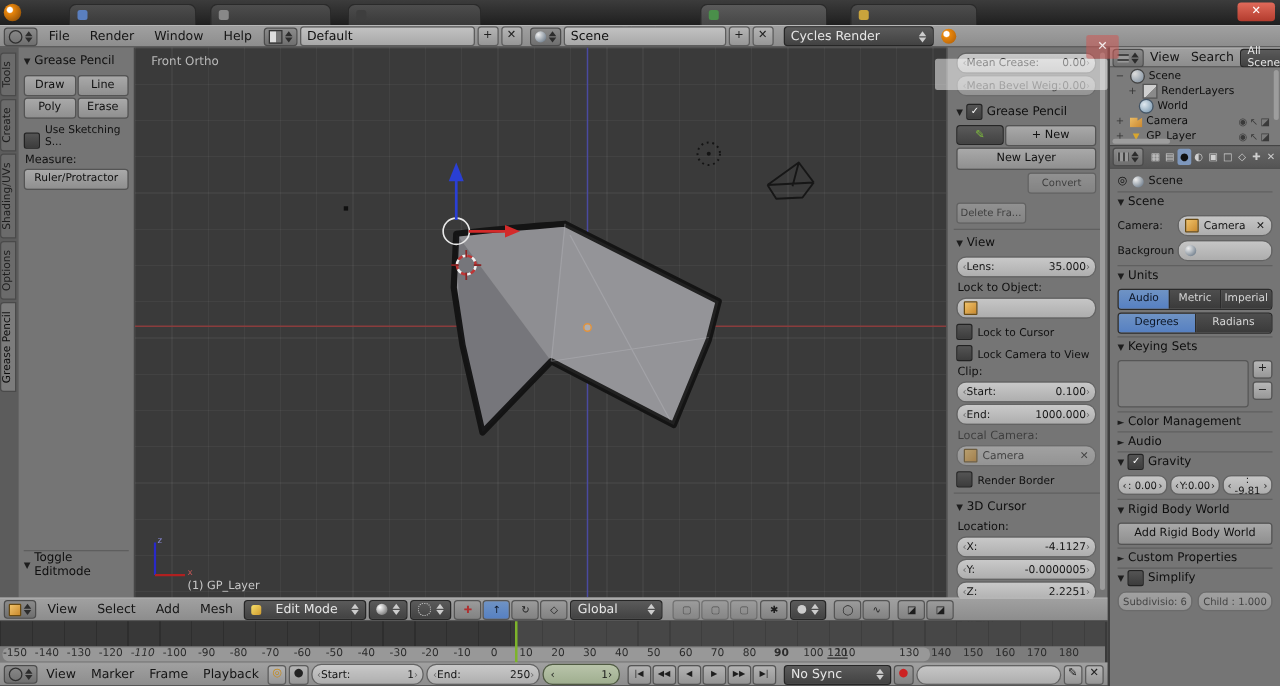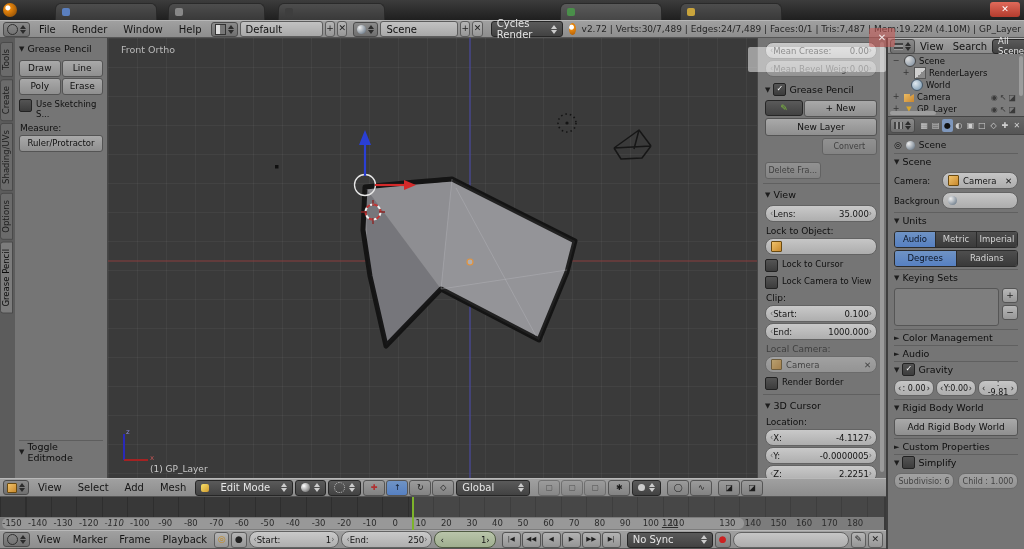--- a/index.html
+++ b/index.html
@@ -31,21 +31,21 @@
   #tabstrip{left:0;top:38px;width:15px;height:440px;background:#5c5c5c;display:flex;flex-direction:column;gap:2px;padding-top:4px;box-sizing:border-box;}
   .vtab{writing-mode:vertical-rl;transform:rotate(180deg);font-size:8.5px;color:#1d1d1d;background:#6b6b6b;border:1px solid #4a4a4a;border-radius:0 3px 3px 0;padding:6px 0;text-align:center;width:13px;box-sizing:border-box;}
   .vtab.active{background:#7c7c7c;color:#0c0c0c;}
   #toolshelf{left:15px;top:38px;width:93px;height:440px;background:#757575;border-right:1px solid #474747;box-sizing:border-box;padding:3px 4px;}
   .phdr{display:flex;align-items:center;gap:3px;height:15px;color:#0e0e0e;font-size:9.5px;}
   .tri{font-size:7px;color:#1d1d1d;}
   .btn{background:linear-gradient(#a9a9a9,#8f8f8f);border:1px solid #545454;border-radius:3px;color:#101010;text-align:center;font-size:9px;height:15px;line-height:15px;}
   .btnrow{display:flex;gap:1px;margin-bottom:1px;}
   .btnrow .btn{flex:1;}
   .chk{width:11px;height:11px;background:linear-gradient(#545454,#3c3c3c);border:1px solid #222;border-radius:2px;color:#fff;font-size:8px;line-height:10px;text-align:center;flex:none;}
-  .chkrow{display:flex;align-items:flex-start;gap:4px;margin:4px 0;font-size:8.5px;color:#101010;}
+  .chkrow{display:flex;align-items:flex-end;gap:4px;margin:4px 0;font-size:8.5px;color:#101010;}
   .slab{font-size:9px;color:#101010;margin:4px 0 2px 1px;}
   
   #viewport{left:108px;top:38px;width:649px;height:440px;background-color:#3a3a3a;
     background-image:repeating-linear-gradient(to right,rgba(255,255,255,.045) 0 1px,transparent 1px 29px),
                      repeating-linear-gradient(to bottom,rgba(255,255,255,.045) 0 1px,transparent 1px 29px);}
   #vp-label{left:13px;top:6px;color:#b9b9b9;font-size:9.5px;}
   #vp-layer{left:42px;top:426px;color:#c8c8c8;font-size:9px;}
   .axlab{position:absolute;font-size:7px;}
   
   #npanel{left:757px;top:38px;width:129px;height:440px;background:#757575;border-left:1px solid #474747;box-sizing:border-box;padding:4px 9px 4px 7px;}
@@ -163,21 +163,20 @@
   <div class="sqbtn">+</div>
   <div class="sqbtn">✕</div>
   <div class="darkfield" style="width:108px;margin-left:6px;justify-content:space-between;">
     <span>Cycles Render</span>
     <span class="udev">
         <b style="border-bottom-color:#ccc;"></b>
         <i style="border-top-color:#ccc;"></i>
       </span>
   </div>
   <span class="blogo" style="margin:0 4px;"></span>
-  <span id="stats">v2.72 | Verts:30/7,489 | Edges:24/7,489 | Faces:0/1 | Tris:7,487 | Mem:19.22M (4.10M) | GP_Layer</span>
 </div>
 
 <div id="tabstrip" class="abs">
   <div class="vtab">Tools</div>
   <div class="vtab">Create</div>
   <div class="vtab">Shading/UVs</div>
   <div class="vtab">Options</div>
   <div class="vtab active">Grease Pencil</div>
 </div>
 
@@ -648,21 +647,21 @@
       <span class="rl" style="left: 369.7px;">-10</span>
       <span class="rl" style="left: 395.25px;">0</span>
       <span class="rl" style="left: 420.8px;">10</span>
       <span class="rl" style="left: 446.35px;">20</span>
       <span class="rl" style="left: 471.9px;">30</span>
       <span class="rl" style="left: 497.45px;">40</span>
       <span class="rl" style="left: 523px;">50</span>
       <span class="rl" style="left: 548.55px;">60</span>
       <span class="rl" style="left: 574.1px;">70</span>
       <span class="rl" style="left: 599.65px;">80</span>
-      <span class="rl" style="left: 625.2px;">90</span>
+      <span class="rl" style="left: 625.2px; font-weight: bold;">90</span>
       <span class="rl" style="left: 650.75px;">100</span>
       <span class="rl" style="left: 676.3px;">110</span>
       <span class="rl" style="left: 670px; text-decoration: underline;">120</span>
       <span class="rl" style="left: 727.4px;">130</span>
       <span class="rl" style="left: 752.95px;">140</span>
       <span class="rl" style="left: 778.5px;">150</span>
       <span class="rl" style="left: 804.05px;">160</span>
       <span class="rl" style="left: 829.6px;">170</span>
       <span class="rl" style="left: 855.15px;">180</span>
     </div>

